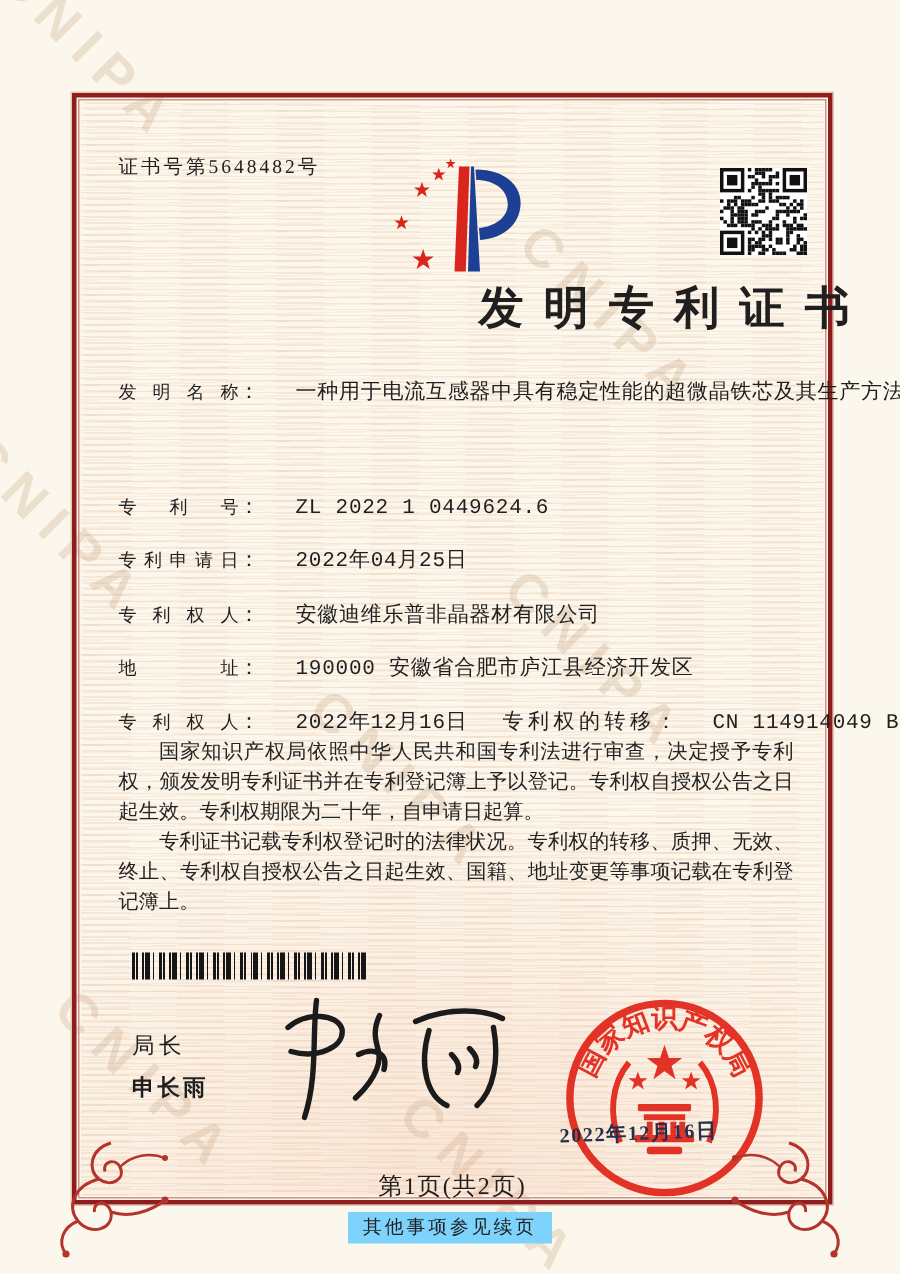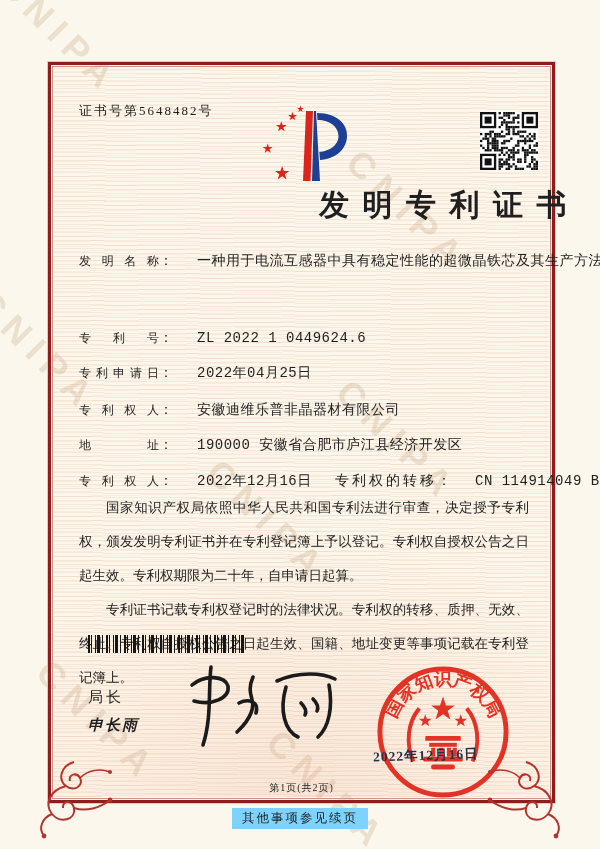--- a/index.html
+++ b/index.html
@@ -40,40 +40,40 @@
   .qr{left:429px;top:47px;width:58px;height:58px;background:#fff;}
   .title{left:0;top:120px;width:100%;text-align:right;font-size:30px;font-weight:bold;
          letter-spacing:0.45em;text-indent:0.45em;padding-left:28px;}
   
   .row{left:28px;height:20px;font-size:14px;white-space:nowrap;}
   .flabel{display:inline-block;width:80px;text-align:justify;text-align-last:justify;font-size:12px;vertical-align:bottom;}
   .colon{display:inline-block;}
   .fvalue{margin-left:24px;letter-spacing:0.5px;font-family:Liberation Mono, monospace;}
   .row2-group{position:absolute;left:256px;top:0;white-space:nowrap;}
   
-  .legal{left:28px;top:426px;width:450px;font-size:13.5px;line-height:34px;color:#232323;}
+  .legal{left:28px;top:426px;width:450px;font-size:13.5px;line-height:20px;color:#232323;}
   .legal p{margin:0;text-indent:2em;text-align:justify;}
   
   .barcode{left:37px;top:570px;width:156px;height:18px;
     background:repeating-linear-gradient(90deg,
       #161616 0 2px, rgba(0,0,0,0) 2px 3px,
       #161616 3px 4px, rgba(0,0,0,0) 4px 7px,
       #161616 7px 8px, rgba(0,0,0,0) 8px 9px,
       #161616 9px 12px, rgba(0,0,0,0) 12px 14px,
       #161616 14px 15px, rgba(0,0,0,0) 15px 18px);
   }
   .role{left:37px;top:623px;font-size:15px;font-weight:normal;
         font-family:"Liberation Sans","DejaVu Sans",sans-serif;letter-spacing:3px;}
   .name{left:37px;top:651px;font-size:15px;font-weight:bold;
-        font-family:"Liberation Sans","DejaVu Sans",sans-serif;letter-spacing:2px;font-style:italic;}
+        font-family:"Liberation Sans","DejaVu Sans",sans-serif;letter-spacing:2px;}
   .signature{left:128px;top:590px;width:175px;height:100px;}
   .seal{left:323px;top:598px;width:138px;height:138px;}
   .seal-date{left:322px;top:681px;width:150px;font-size:13.5px;font-weight:bold;
         color:#23304c;letter-spacing:1px;transform:rotate(-2deg);white-space:nowrap;}
-  .page-info{left:0;top:716px;width:100%;text-align:center;font-size:10px;letter-spacing:1px;}
+  .page-info{left:0;top:716px;width:100%;text-align:center;font-size:16px;letter-spacing:1px;}
   
   .footer-note{
     position:absolute;left:50%;top:808px;transform:translateX(-50%);
     background:#7dd3fc;padding:2px 10px;font-size:12.5px;letter-spacing:2px;z-index:2;
   }
   .flourish{position:absolute;width:86px;height:86px;z-index:3;pointer-events:none;}
   .flourish.bl{left:30px;top:756px;}
   .flourish.br{left:484px;top:756px;transform:scaleX(-1);}
 </style>
 </head>

